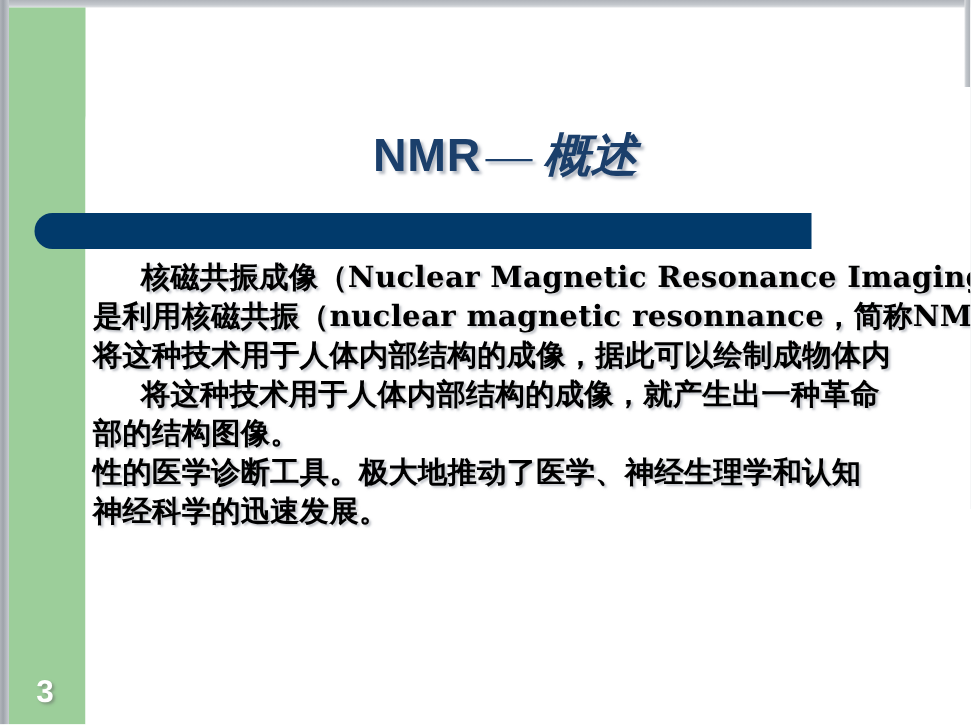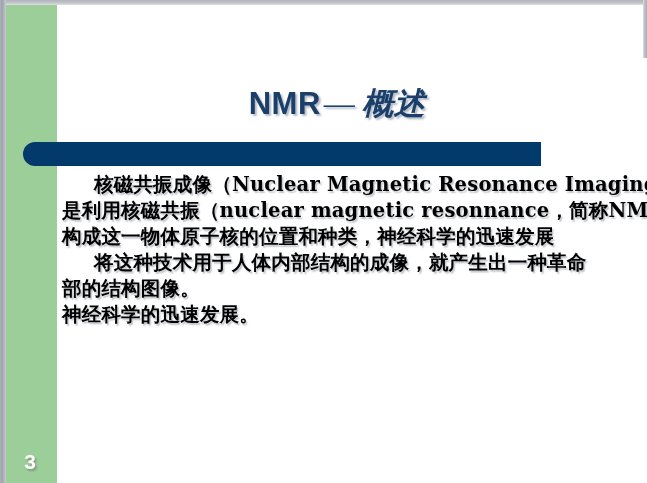--- a/index.html
+++ b/index.html
@@ -155,21 +155,22 @@
 
   <div class="accent-bar"></div>
 
   <div class="slide-title">
     <span class="title-latin">NMR</span><span class="title-dash">—</span><span class="title-cjk">概述</span>
   </div>
 
   <div class="body-block">
     <span class="body-line indent">核磁共振成像（Nuclear Magnetic Resonance Imaging）,</span>
     <span class="body-line">是利用核磁共振（nuclear magnetic resonnance，简称NMR）</span>
-    <span class="body-line">构成这一物体原子核的位置和种类，神经科学的迅速发展</span>
+    <span class="body-line">将这种技术用于人体内部结构的成像，据此可以绘制成物体内</span>
     <span class="body-line indent">将这种技术用于人体内部结构的成像，就产生出一种革命</span>
     <span class="body-line">部的结构图像。</span>
+    <span class="body-line">性的医学诊断工具。极大地推动了医学、神经生理学和认知</span>
     <span class="body-line">神经科学的迅速发展。</span>
   </div>
 
   <div class="page-number">3</div>
 
 </div>
 
 </body></html>

